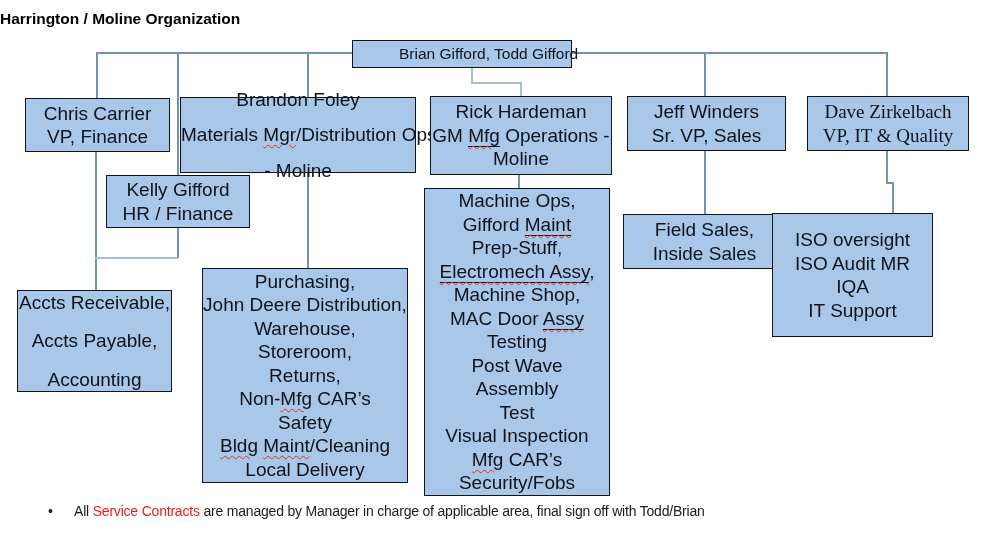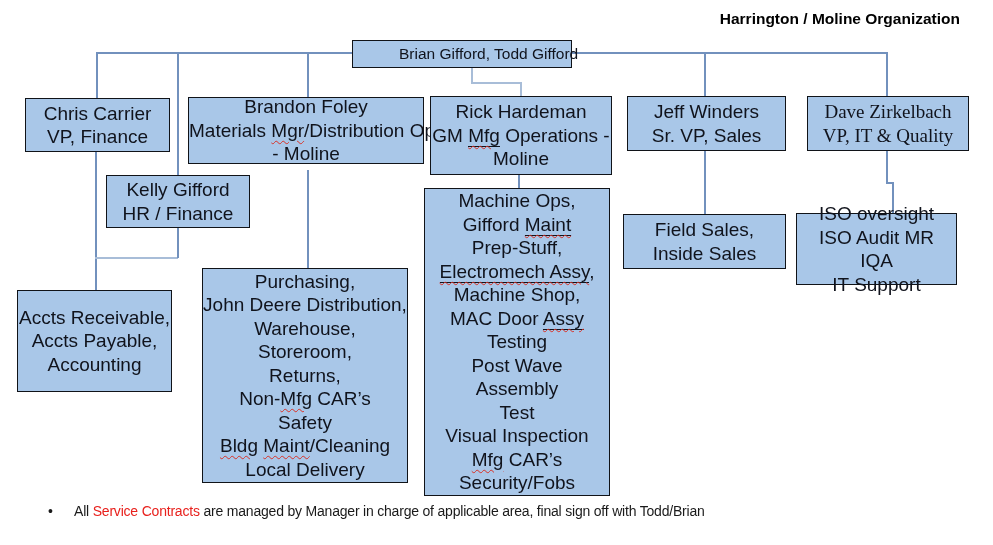--- a/index.html
+++ b/index.html
@@ -7,21 +7,21 @@
   body {
     background:#ffffff;
     font-family:"Liberation Sans", sans-serif;
     color:var(--box-text, #10131c);
     overflow:hidden;
   }
   #stage { position:relative; width:993px; height:545px; background:var(--background,#fff); }
 
   .page-title {
     position:absolute; left:0; top:10px; width:960px;
-    text-align:right; font-weight:bold; font-size:15.5px; color:var(--title-color,#000);
+    text-align:left; font-weight:bold; font-size:15.5px; color:var(--title-color,#000);
   }
 
   
   .conn { position:absolute; background:var(--connector,#7291bd); }
   .conn.light { background:var(--connector-light,#a8bdd8); }
 
   
   .box {
     position:absolute;
     background:var(--box-fill,#a9c7e8);
@@ -36,30 +36,30 @@
     text-decoration-line:underline;
     text-decoration-style:wavy;
     text-decoration-color:var(--squiggle,#d93025);
     text-decoration-thickness:1px;
     text-underline-offset:3px;
   }
 
   
   #box-brian   { left:352px; top:40px;  width:220px; height:28px; font-size:15.5px;padding-left:46px; }
   #box-chris   { left:25px;  top:98px;  width:145px; height:54px; }
-  #box-brandon { left:188px; top:97px;  width:236px; height:67px; }
+  #box-brandon { left:180px; top:97px;  width:236px; height:76px;gap:12px; }
   #box-rick    { left:430px; top:96px;  width:182px; height:79px; }
   #box-jeff    { left:627px; top:96px;  width:159px; height:55px; }
   #box-dave    { left:807px; top:96px;  width:162px; height:55px;font-family:Liberation Serif, serif; }
   #box-kelly   { left:106px; top:175px; width:144px; height:53px; }
-  #box-accts   { left:17px;  top:290px; width:155px; height:102px; }
+  #box-accts   { left:17px;  top:290px; width:155px; height:102px;justify-content:space-between; }
   #box-purch   { left:202px; top:268px; width:206px; height:215px; }
   #box-machine { left:424px; top:188px; width:186px; height:308px; }
   #box-field   { left:623px; top:214px; width:163px; height:55px; }
-  #box-iso     { left:796px; top:213px; width:161px; height:72px; }
+  #box-iso     { left:772px; top:213px; width:161px; height:124px; }
 
   
   .footnote {
     position:absolute; left:48px; top:503px; width:920px;
     font-size:14px; letter-spacing:-0.2px; color:#1a1a1a;
   }
   .footnote .bullet { display:inline-block; width:26px; }
   .footnote .ftext .tline { display:inline; }
   .red { color:var(--red-text,#e8211d); }
 </style>

